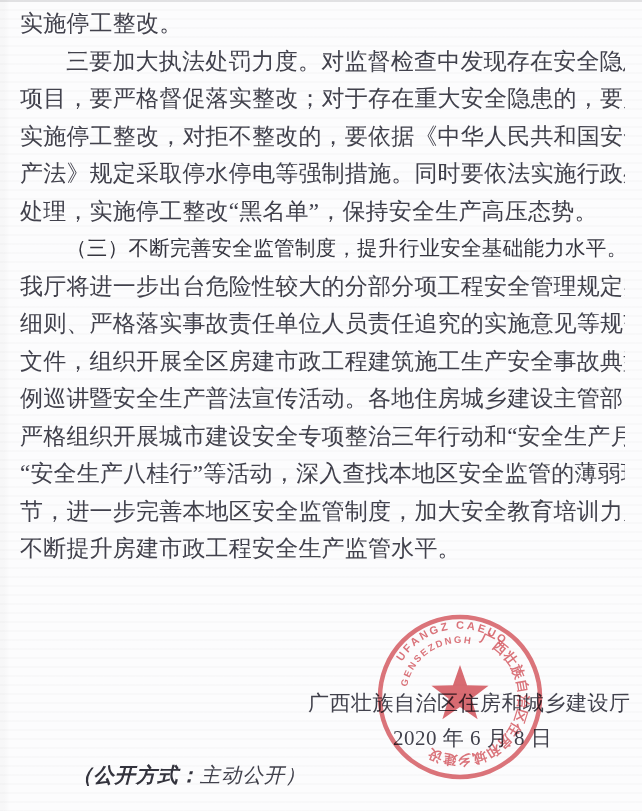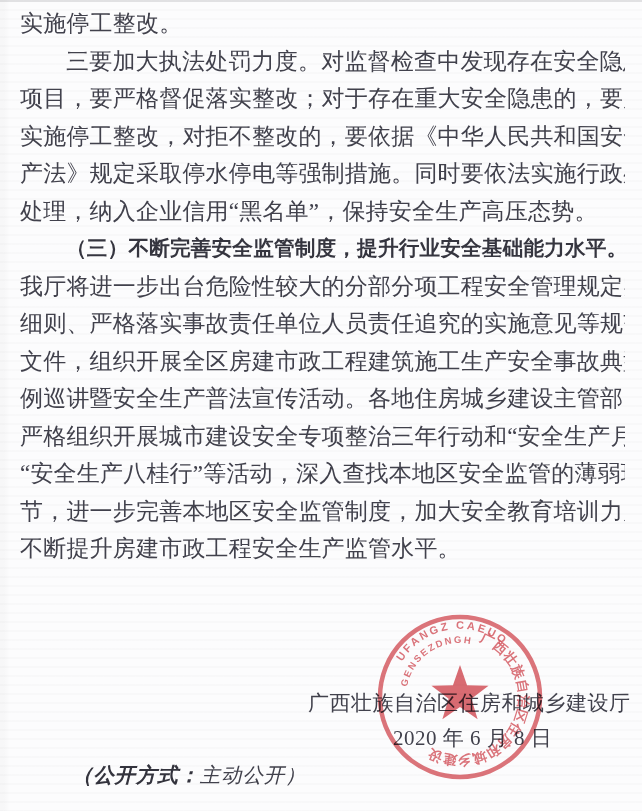--- a/index.html
+++ b/index.html
@@ -36,21 +36,21 @@
     font-size:23px;
     letter-spacing:0.2px;
     text-align:justify;
     text-align-last:justify;
     white-space:nowrap;
     overflow:hidden;
   }
   .line.end{text-align-last:left;}
   .line.ind{padding-left:46px;}
   .line.bold{
-    font-weight:bold;
+    font-weight:normal;
     font-size:20.6px;
     color:#35353f;
   }
   .signature{
     position:absolute;left:308px;top:688px;width:322px;
     font-size:21px;letter-spacing:0.5px;line-height:30px;
     text-align:justify;text-align-last:justify;white-space:nowrap;overflow:hidden;
   }
   .doc-date{
     position:absolute;left:393px;top:724px;width:150px;
@@ -82,21 +82,21 @@
 
 <div class="scan-texture"></div>
 <div class="top-scan-edge"></div>
 
 <div class="doc-body">
     <div class="line end">实施停工整改。</div>
     <div class="line ind">三要加大执法处罚力度。对监督检查中发现存在安全隐患的</div>
     <div class="line">项目，要严格督促落实整改；对于存在重大安全隐患的，要严格</div>
     <div class="line">实施停工整改，对拒不整改的，要依据《中华人民共和国安全生</div>
     <div class="line">产法》规定采取停水停电等强制措施。同时要依法实施行政处罚</div>
-    <div class="line end">处理，纳入企业信用“黑名单”，保持安全生产高压态势。</div>
+    <div class="line end">处理，实施停工整改“黑名单”，保持安全生产高压态势。</div>
     <div class="line ind bold">（三）不断完善安全监管制度，提升行业安全基础能力水平。</div>
     <div class="line">我厅将进一步出台危险性较大的分部分项工程安全管理规定实施</div>
     <div class="line">细则、严格落实事故责任单位人员责任追究的实施意见等规范性</div>
     <div class="line">文件，组织开展全区房建市政工程建筑施工生产安全事故典型案</div>
     <div class="line">例巡讲暨安全生产普法宣传活动。各地住房城乡建设主管部门要</div>
     <div class="line">严格组织开展城市建设安全专项整治三年行动和“安全生产月”</div>
     <div class="line">“安全生产八桂行”等活动，深入查找本地区安全监管的薄弱环</div>
     <div class="line">节，进一步完善本地区安全监管制度，加大安全教育培训力度，</div>
     <div class="line end">不断提升房建市政工程安全生产监管水平。</div>
   </div>

